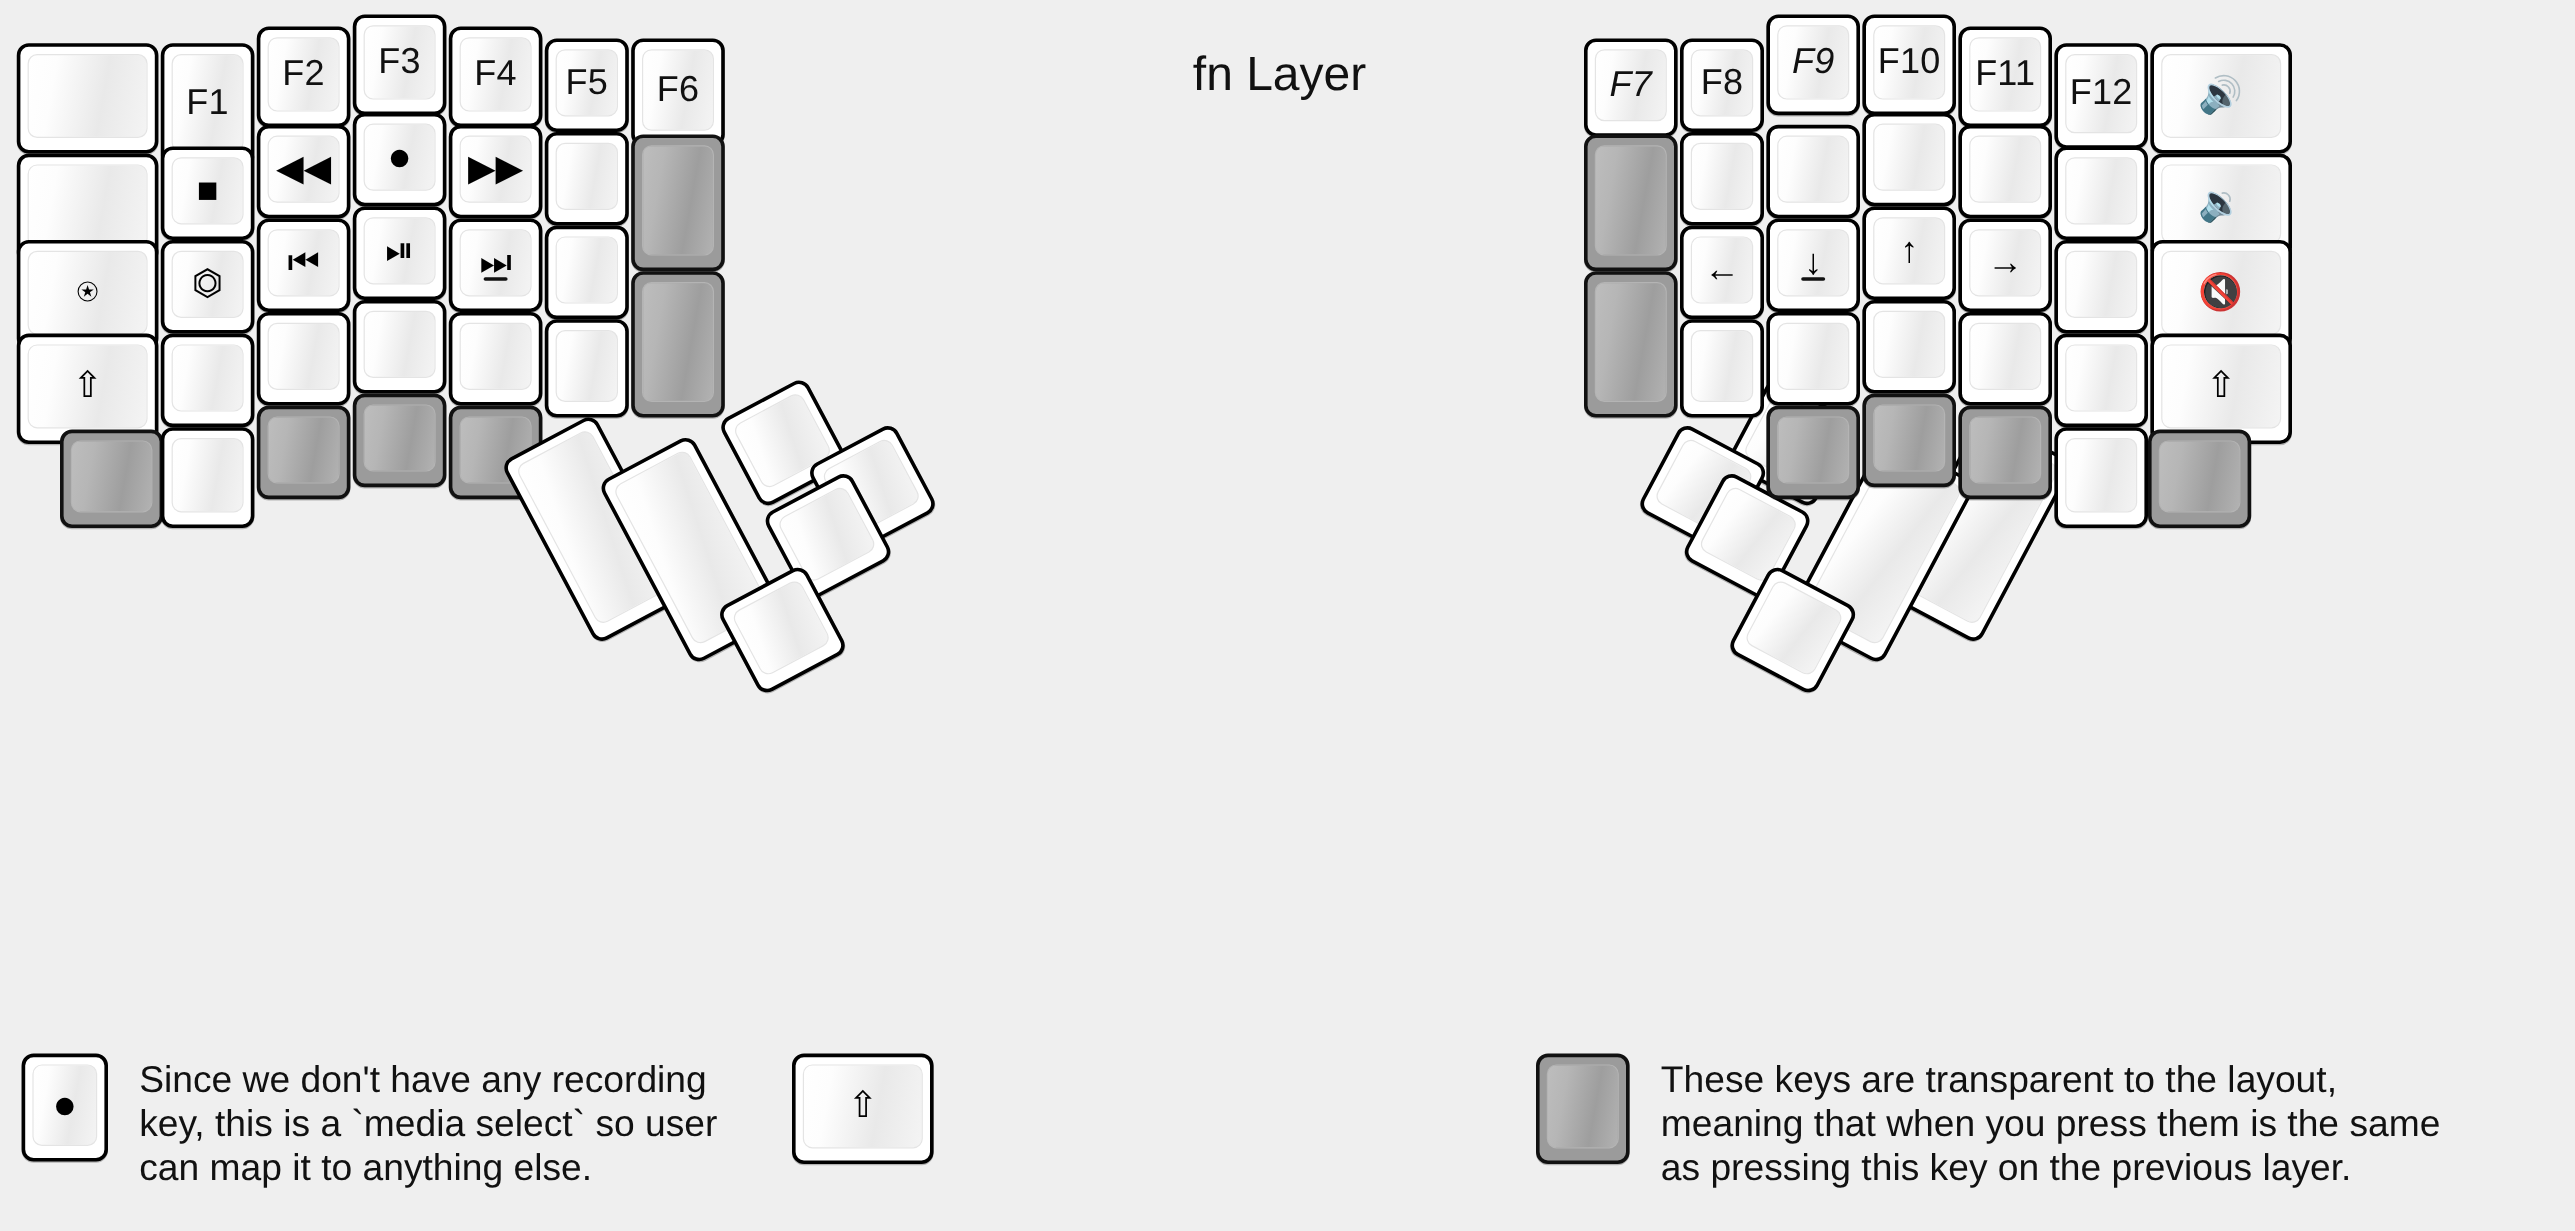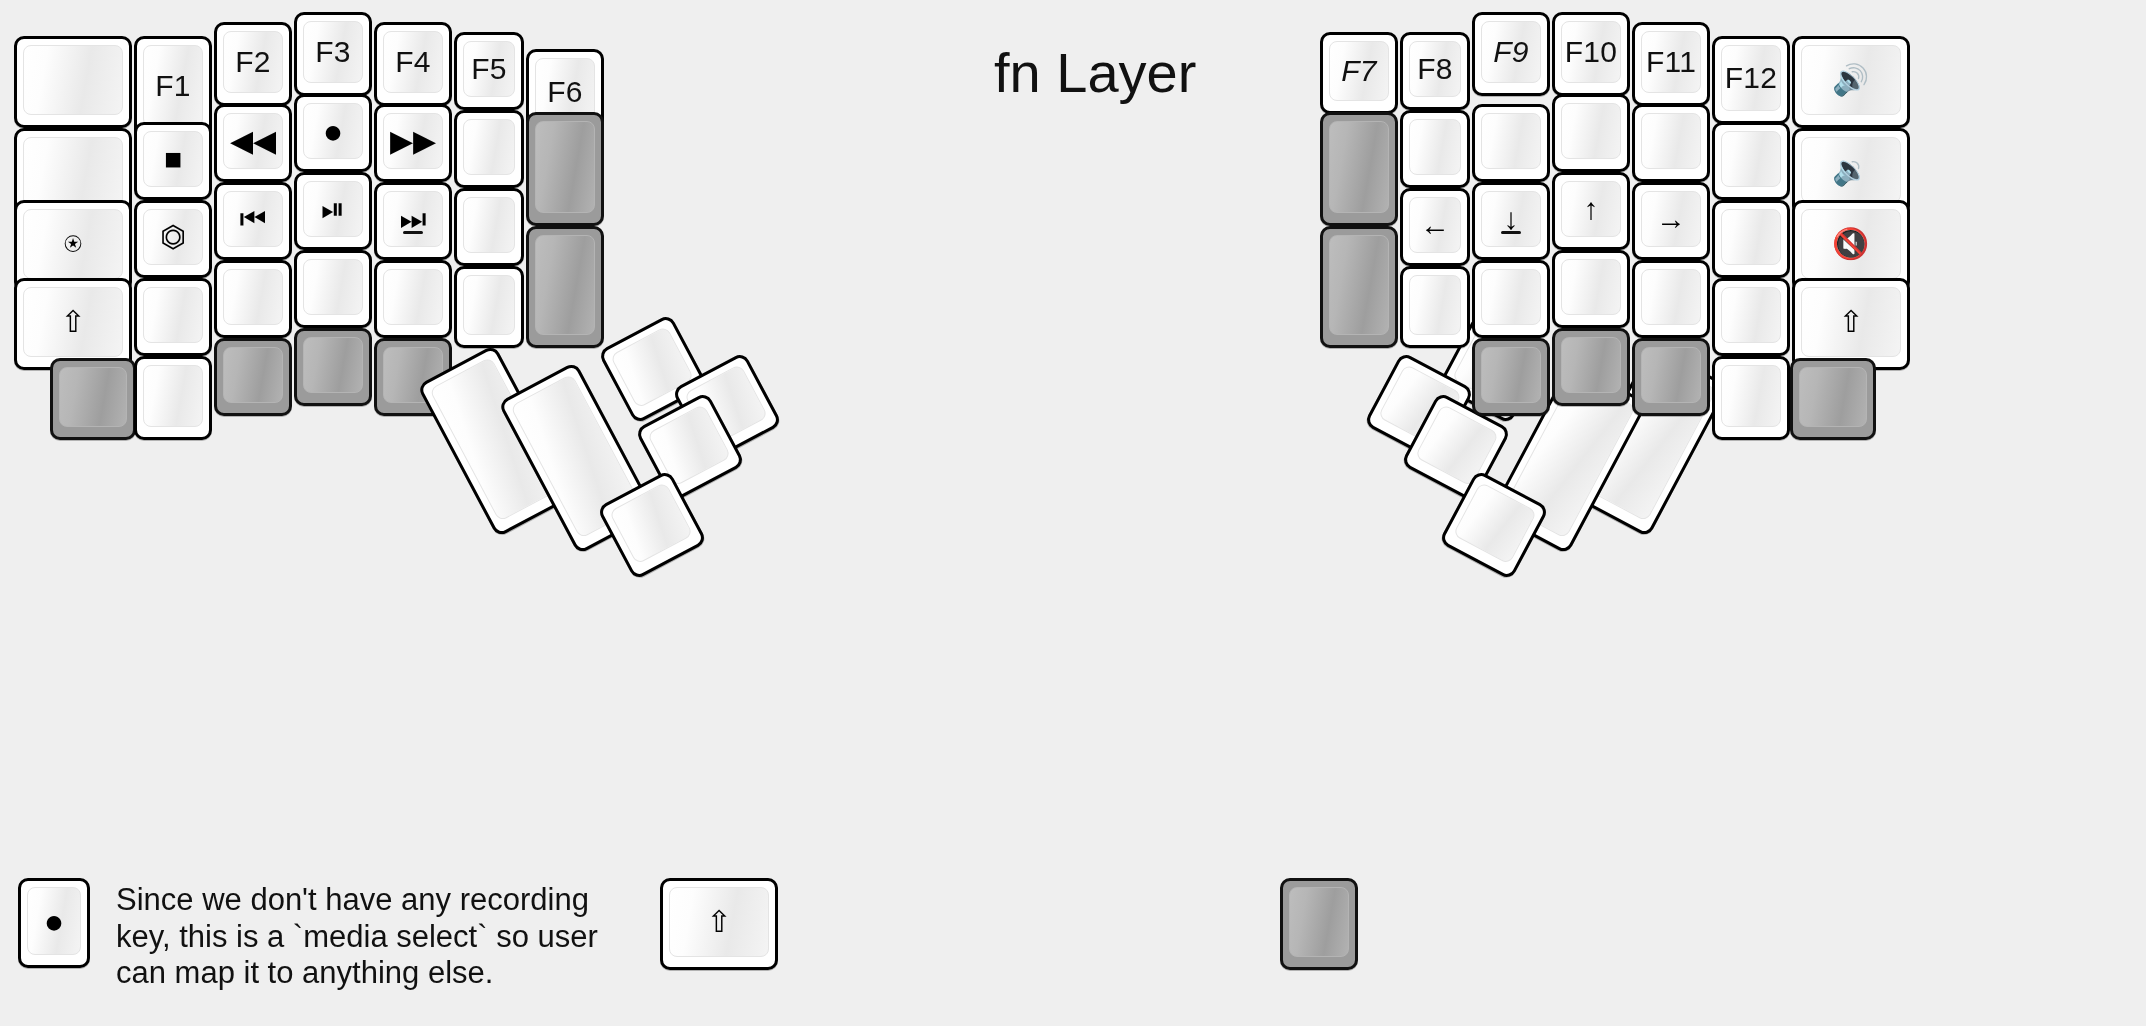--- a/index.html
+++ b/index.html
@@ -44,21 +44,21 @@
     position:absolute;left:50%;transform:translateX(-50%);
     bottom:12px;width:20px;height:3px;background:#111;border-radius:2px;
   }
 
   
   .thumb{position:absolute;transform-origin:center center;}
 
   
   #title{
     position:absolute;left:994px;top:40px;
-    font-size:56px;color:#111;white-space:nowrap;
+    font-size:40px;color:#111;white-space:nowrap;
   }
 
   
   #legend{position:absolute;left:0;top:878px;width:2146px;height:148px;}
   .leg{position:absolute;top:0;display:flex;align-items:flex-start;}
   .legkey{position:relative;flex:0 0 auto;}
   .legtext{
     margin-left:26px;font-size:31px;line-height:1.18;color:#111;
     white-space:pre-line;padding-top:4px;
   }
@@ -189,21 +189,21 @@
     <div class="key" style="left:454px;top:110px;width:70px;height:78px;">
       <div class="face"></div>
       </div>
     <div class="key" style="left:454px;top:188px;width:70px;height:78px;">
       <div class="face"></div>
       </div>
     <div class="key" style="left:454px;top:266px;width:70px;height:82px;">
       <div class="face"></div>
       </div>
 
-    <div class="key" style="left:526px;top:32px;width:78px;height:90px;margin-top:17px;">
+    <div class="key" style="left:526px;top:32px;width:78px;height:90px;">
       <div class="face">
         <span class="lbl">F6</span>
         </div>
       </div>
     <div class="key trans" style="left:526px;top:112px;width:78px;height:114px;">
       <div class="face"></div>
       </div>
     <div class="key trans" style="left:526px;top:226px;width:78px;height:122px;">
       <div class="face"></div>
       </div>
@@ -434,16 +434,19 @@
           </div>
       </div>
     </div>
 
     <div class="leg" style="left:1280px;width:850px;">
       <div class="legkey">
         <div class="key trans" style="position:relative;left:0;top:0;width:78px;height:92px;">
           <div class="face"></div>
           </div>
       </div>
+      <div class="legtext">These keys are transparent to the layout,
+meaning that when you press them is the same
+as pressing this key on the previous layer.</div>
     </div>
   </div>
 
 </div>
 
 </body></html>

